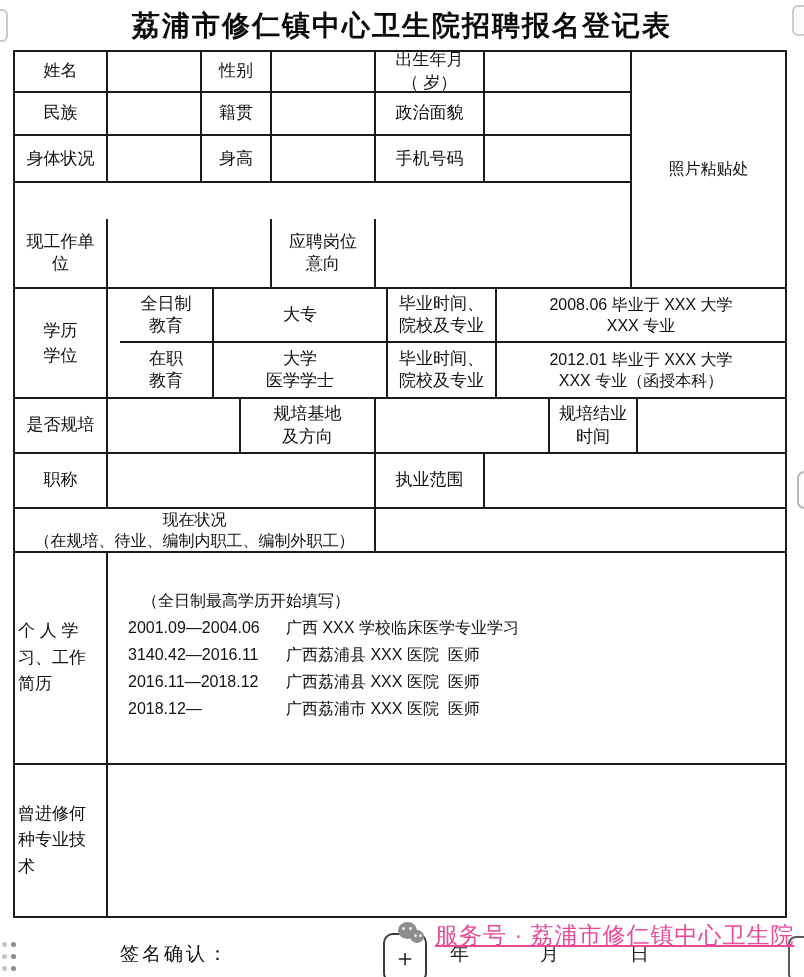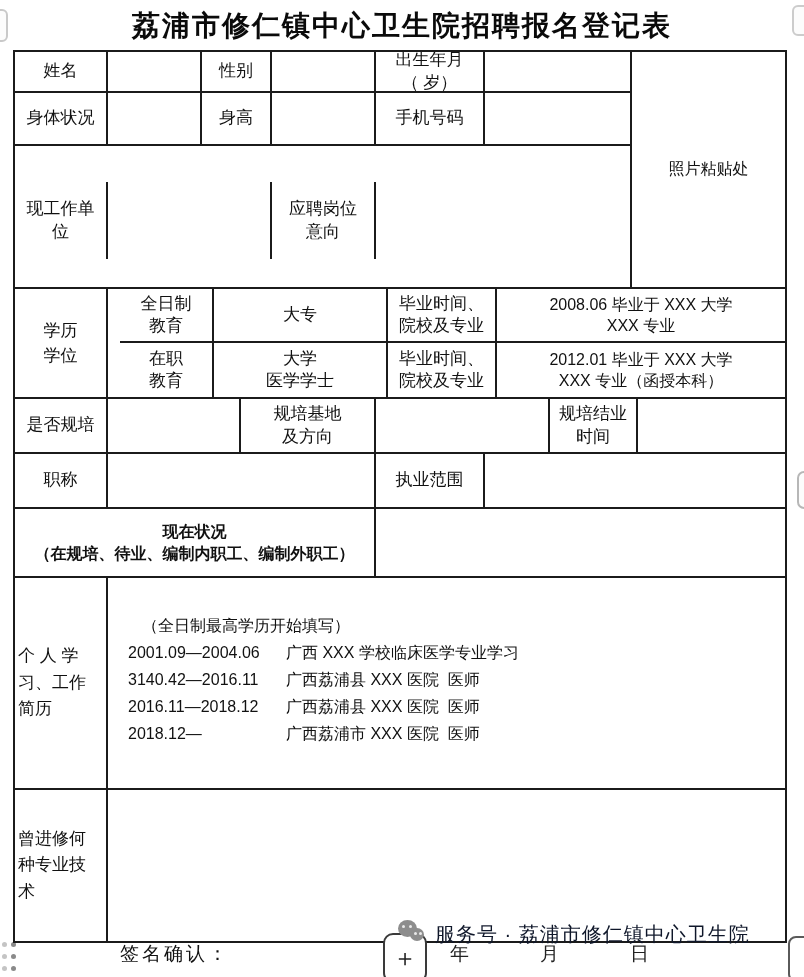--- a/index.html
+++ b/index.html
@@ -50,21 +50,21 @@
   .ymd.y{left:450px;} .ymd.m{left:540px;} .ymd.d{left:630px;}
   .plus-box{
     position:absolute;left:383px;top:933px;width:44px;height:50px;
     border:2px solid #3a3a3a;border-radius:10px;background:#fff;
     display:flex;align-items:center;justify-content:center;
     font-size:24px;color:#222;box-sizing:border-box;
   }
   
   .watermark{
     position:absolute;left:398px;top:920px;display:flex;align-items:center;gap:7px;
-    color:#0f172a;font-size:20px;white-space:nowrap;z-index:5;letter-spacing:1px;
+    color:#ec4899;font-size:23px;white-space:nowrap;z-index:5;letter-spacing:1px;text-decoration:underline;
   }
   .wm-icon{width:30px;height:28px;position:relative;flex:0 0 30px;}
   .wm-icon .big,.wm-icon .sml{position:absolute;border-radius:50%;background:#8d8d8d;}
   .wm-icon .big{width:19px;height:17px;left:0;top:0;}
   .wm-icon .sml{width:14px;height:13px;left:12px;top:8px;}
   .wm-icon i{position:absolute;width:3px;height:3px;border-radius:50%;background:#e9e9e9;}
   .wm-icon i.e1{left:4px;top:5px;} .wm-icon i.e2{left:11px;top:5px;}
   .wm-icon i.e3{left:16px;top:12px;} .wm-icon i.e4{left:21px;top:12px;}
   
   .edge{position:absolute;box-sizing:border-box;background:#fcfcfc;}
@@ -100,20 +100,28 @@
     <div class="top-left">
       <div class="row" style="height:41px;">
         <div class="cell" style="width:93px;">姓名</div>
         <div class="cell" style="width:94px;"></div>
         <div class="cell" style="width:70px;">性别</div>
         <div class="cell" style="width:104px;"></div>
         <div class="cell" style="width:109px;">出生年月
 （  岁）</div>
         <div class="cell nb" style="flex:1;"></div>
       </div>
+      <div class="row" style="height:49px;">
+        <div class="cell" style="width:93px;">民族</div>
+        <div class="cell" style="width:94px;"></div>
+        <div class="cell" style="width:70px;">籍贯</div>
+        <div class="cell" style="width:104px;"></div>
+        <div class="cell" style="width:109px;">政治面貌</div>
+        <div class="cell nb" style="flex:1;"></div>
+      </div>
       <div class="row" style="height:53px;">
         <div class="cell" style="width:93px;">身体状况</div>
         <div class="cell" style="width:94px;"></div>
         <div class="cell" style="width:70px;">身高</div>
         <div class="cell" style="width:104px;"></div>
         <div class="cell" style="width:109px;">手机号码</div>
         <div class="cell nb" style="flex:1;"></div>
       </div>
       <div class="row last" style="height:77px;margin-top:36px;">
         <div class="cell" style="width:93px;">现工作单
@@ -164,21 +172,21 @@
     <div class="cell nb" style="flex:1;"></div>
   </div>
 
   <div class="row" style="height:55px;">
     <div class="cell" style="width:93px;">职称</div>
     <div class="cell" style="width:268px;"></div>
     <div class="cell" style="width:109px;">执业范围</div>
     <div class="cell nb" style="flex:1;"></div>
   </div>
 
-  <div class="row" style="height:69px;font-weight:bold;">
+  <div class="row" style="height:44px;">
     <div class="cell" style="width:361px;font-size:16px;">现在状况
 （在规培、待业、编制内职工、编制外职工）</div>
     <div class="cell nb" style="flex:1;"></div>
   </div>
 
   <div class="row" style="height:212px;">
     <div class="cell left" style="width:93px;line-height:1.55;">个 人 学
 习、工作
 简历</div>
     <div class="history-content">

